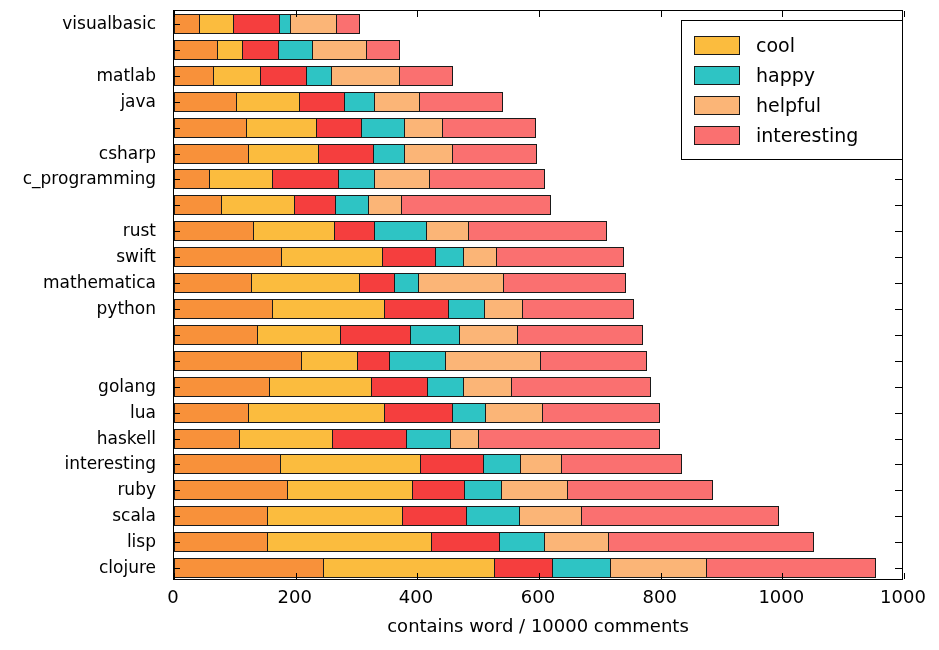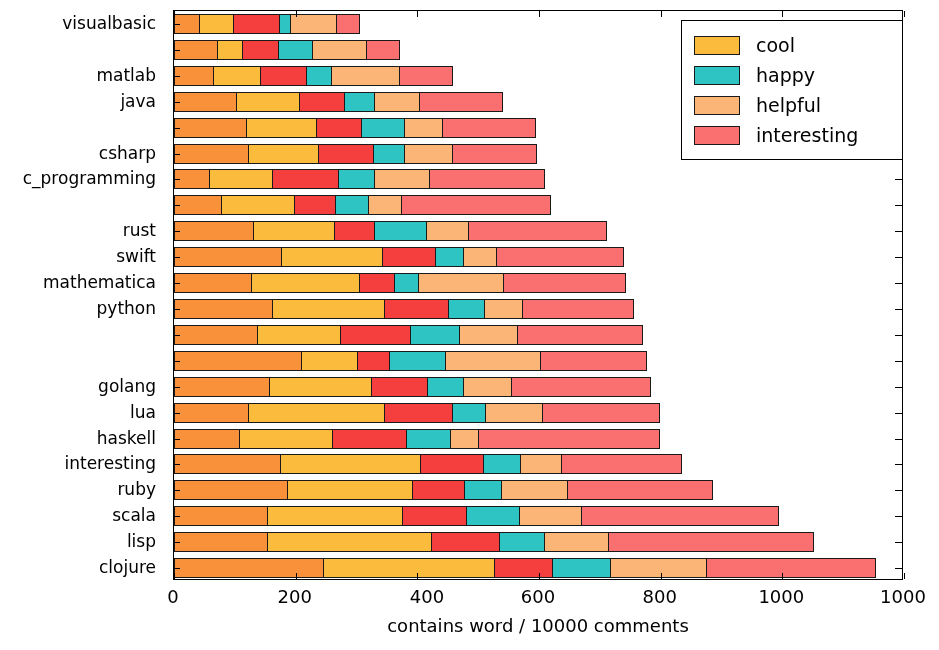--- a/index.html
+++ b/index.html
@@ -260,21 +260,21 @@
         <div class="ytick-mark-out" style="top: 479.318px; right: 0px;"></div>
         <div class="ytick-mark-out" style="top: 505.227px; right: 0px;"></div>
         <div class="ytick-mark-out" style="top: 531.136px; right: 0px;"></div>
         <div class="ytick-mark-out" style="top: 557.045px; right: 0px;"></div>
       </div>
   </div>
 
   <div id="xticklabels">
       <div class="xtick-label" style="left: 173px;">0</div>
       <div class="xtick-label" style="left: 294.667px;">200</div>
-      <div class="xtick-label" style="left: 427px;">400</div>
+      <div class="xtick-label" style="left: 416px;">400</div>
       <div class="xtick-label" style="left: 538px;">600</div>
       <div class="xtick-label" style="left: 659.667px;">800</div>
       <div class="xtick-label" style="left: 781.333px;">1000</div>
       <div class="xtick-label" style="left: 903px;">1000</div>
     </div>
 
   <div id="xaxis-title">contains word / 10000 comments</div>
 
   <div id="legend">
       <div class="legend-row">

